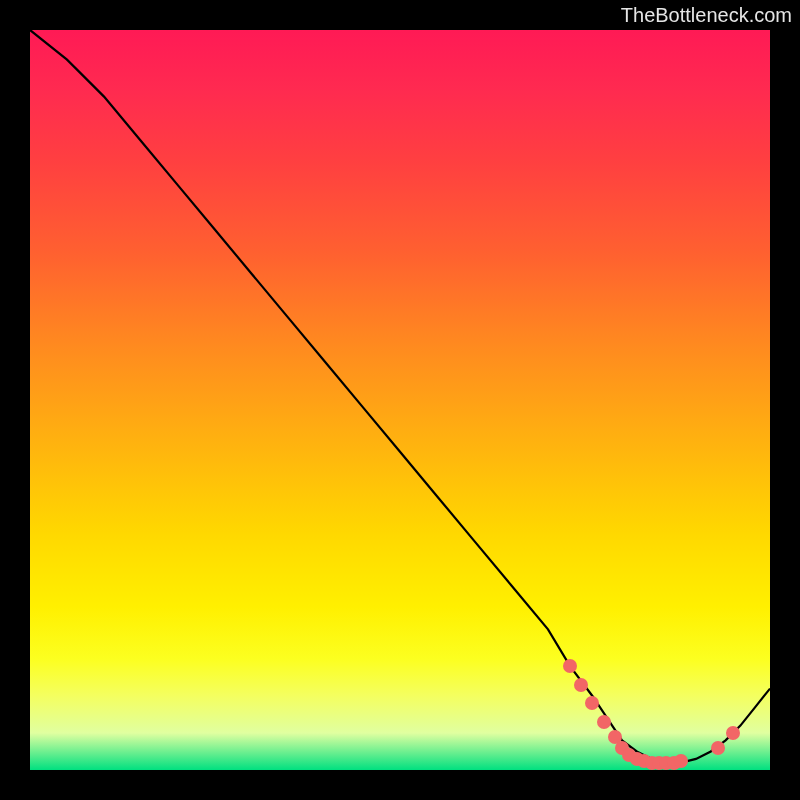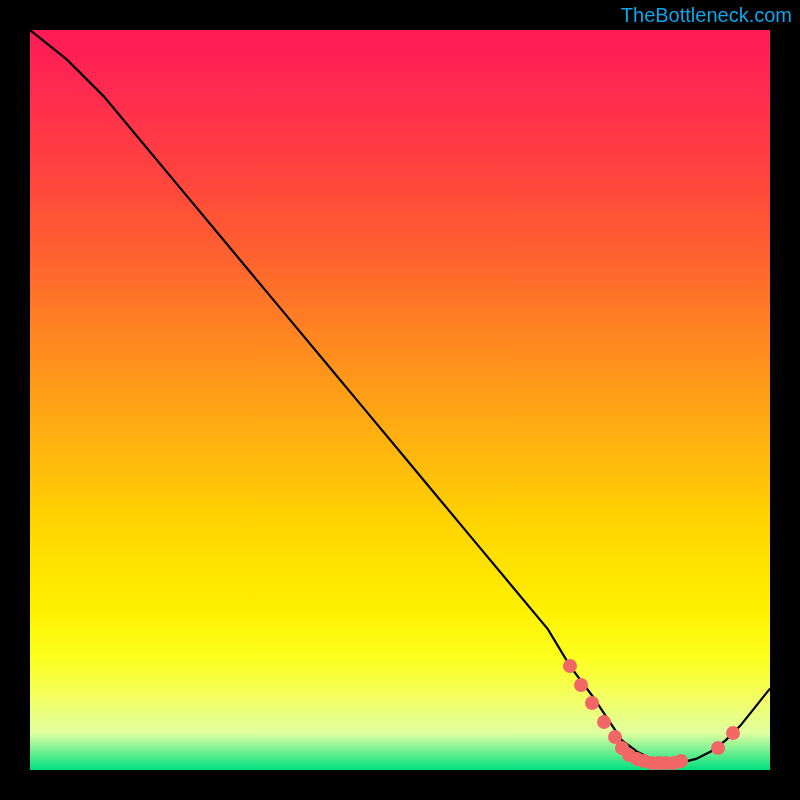--- a/index.html
+++ b/index.html
@@ -8,21 +8,21 @@
     height: 800px;
     background: #000;
     position: relative;
     font-family: Arial, sans-serif;
     overflow: hidden;
   }
   .watermark {
     position: absolute;
     top: 4px;
     right: 8px;
-    color: #0ea5e9;
+    color: #e5e5e5;
     font-size: 20px;
     font-weight: 500;
     z-index: 10;
   }
   .plot-area {
     position: absolute;
     left: 30px;
     top: 30px;
     width: 740px;
     height: 740px;

